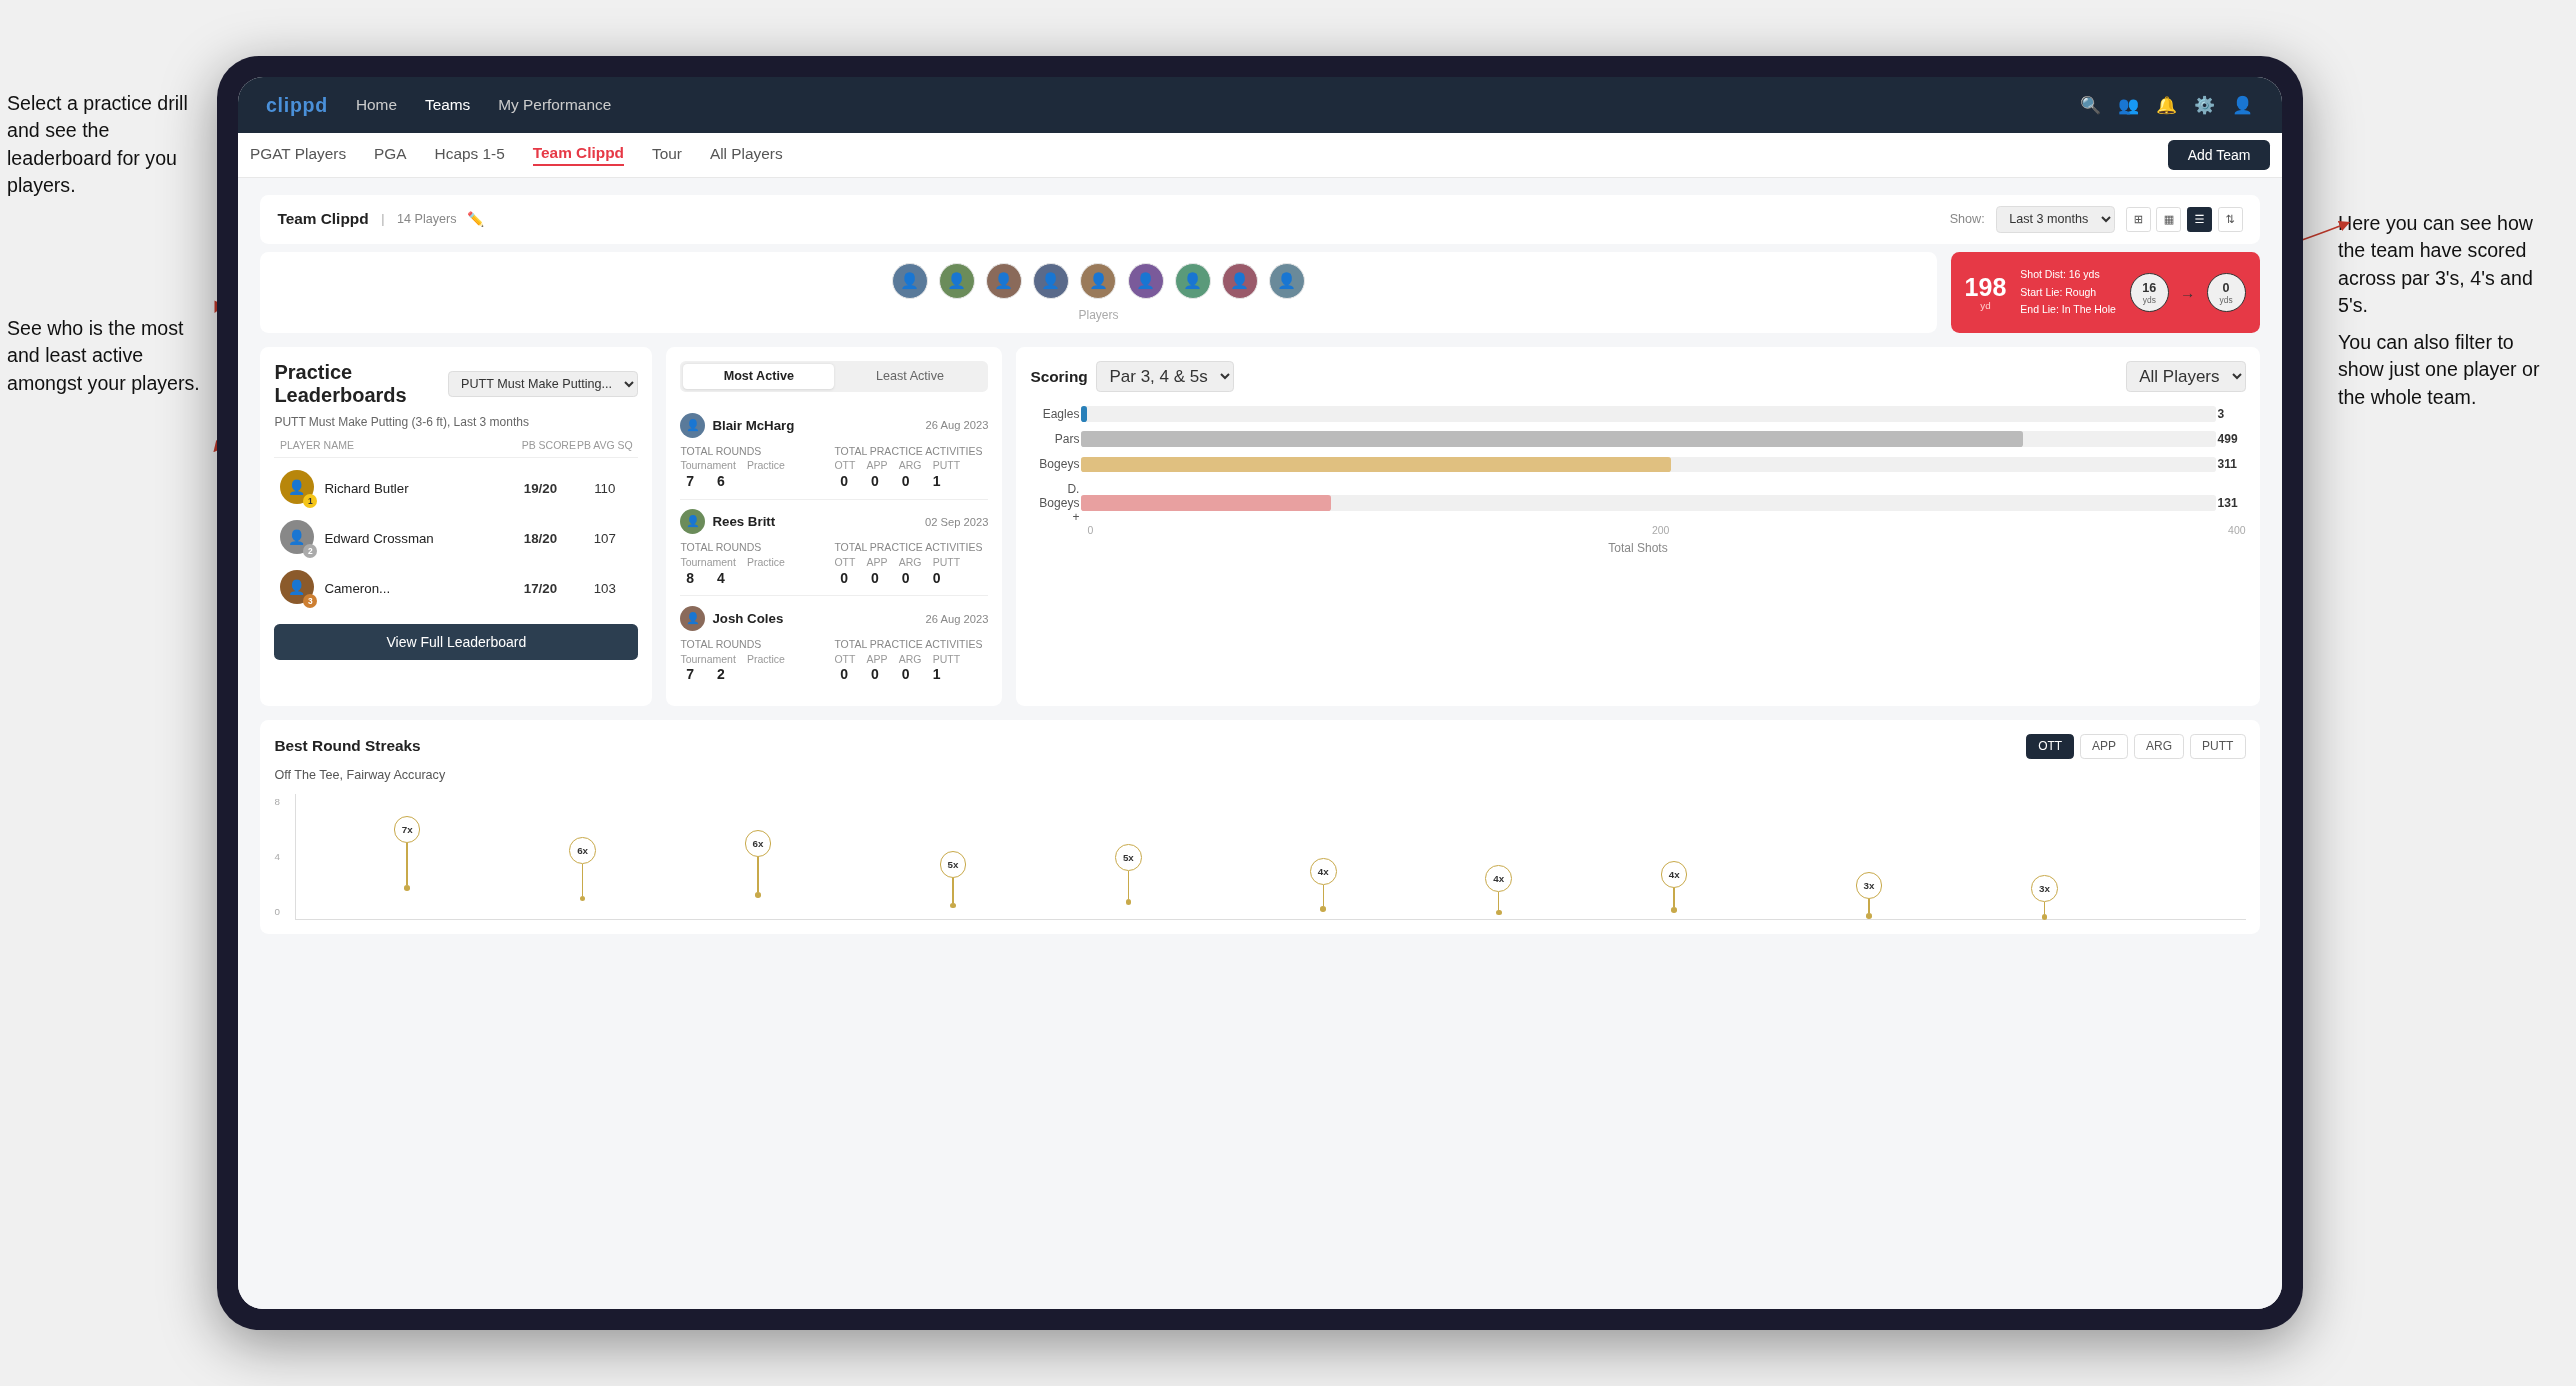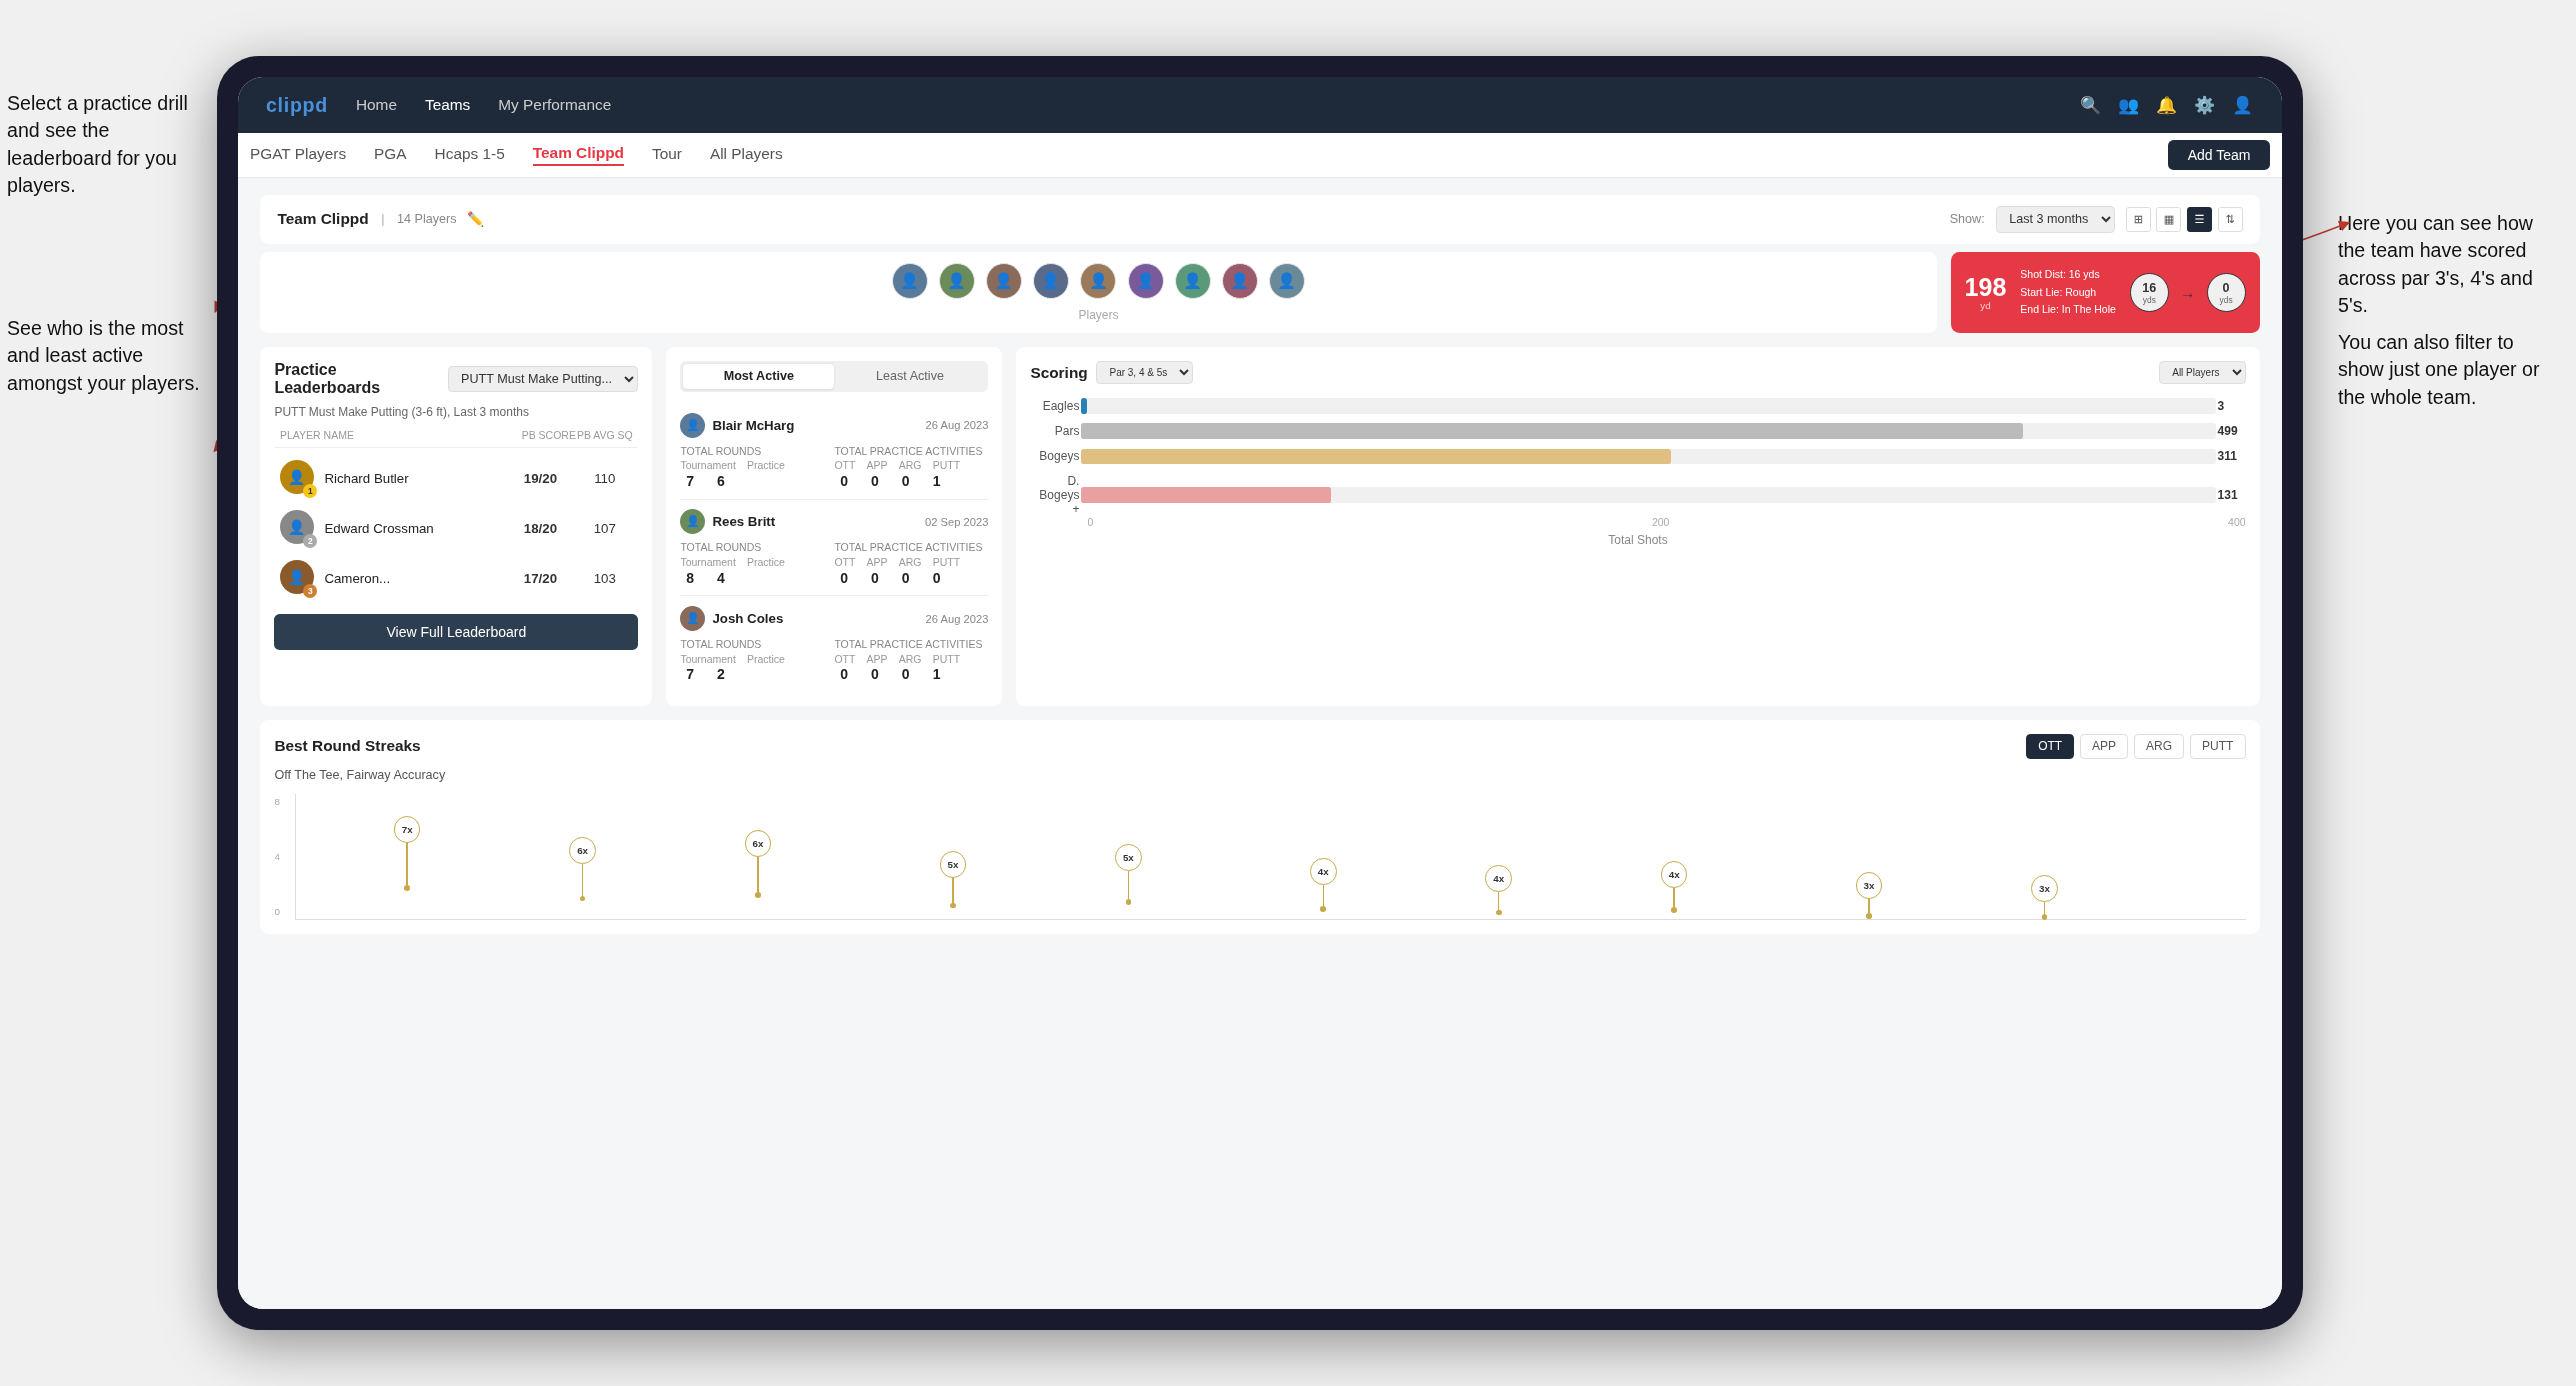--- a/index.html
+++ b/index.html
@@ -188,21 +188,21 @@
       padding: 14px;
       flex: 0 0 392px;
     }
     .section-header {
       display: flex;
       align-items: center;
       gap: 8.4px;
       margin-bottom: 8.4px;
     }
     .section-title {
-      font-size: 16px;
+      font-size: 20px;
       font-weight: 600;
       color: #222;
     }
     .drill-select {
       border: 0.7px solid #ddd;
       border-radius: 4.2px;
       padding: 4.2px 8.4px;
       font-size: 12.6px;
       color: #333;
       cursor: pointer;
@@ -348,21 +348,21 @@
       display: flex;
       align-items: center;
       gap: 8.4px;
       margin-bottom: 14px;
     }
     .scoring-title { font-size: 15.4px; font-weight: 600; color: #222; }
     .scoring-filter {
       border: 0.7px solid #ddd;
       border-radius: 4.2px;
       padding: 4.2px 8.4px;
-      font-size: 10px;
+      font-size: 17px;
       cursor: pointer;
       color: #333;
     }
     .scoring-spacer { flex: 1; }
 
     .bar-chart { display: flex; flex-direction: column; gap: 9.8px; }
     .bar-row { display: flex; align-items: center; gap: 2px; }
     .bar-label { width: 49px; text-align: right; font-size: 12px; color: #555; flex-shrink: 0; }
     .bar-track { flex: 1; height: 15.4px; background: #f0f0f0; border-radius: 2.8px; position: relative; }
     .bar-fill { height: 100%; border-radius: 2.8px; }

